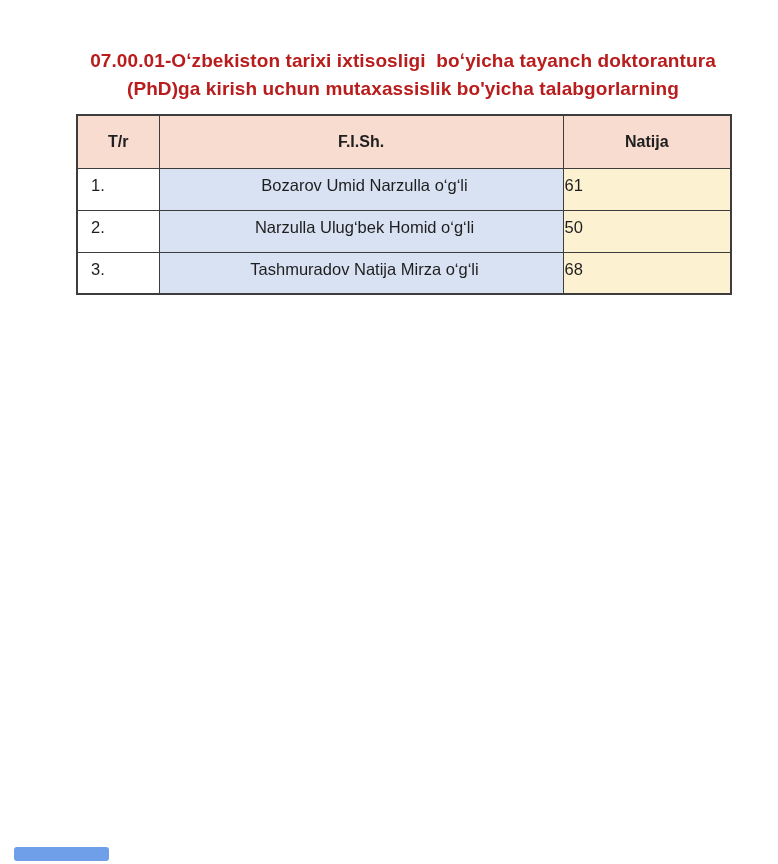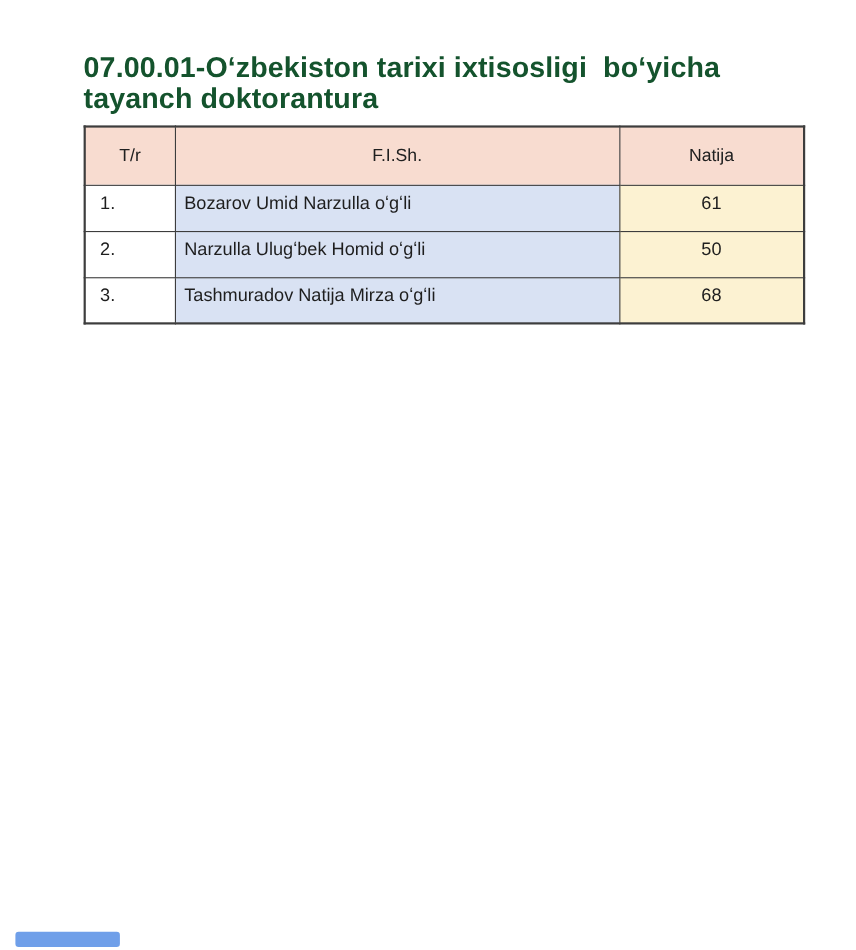--- a/index.html
+++ b/index.html
@@ -14,25 +14,25 @@
     overflow: hidden;
     font-family: "Liberation Sans", sans-serif;
   }
   .content {
     position: absolute;
     left: 76px;
     top: 47px;
     width: 654px;
   }
   .doc-title {
-    text-align: left;
+    text-align: center;
     font-weight: bold;
-    font-size: 26px;
+    font-size: 19px;
     line-height: 28px;
-    color: #14532d;
+    color: #b91c1c;
     letter-spacing: 0.1px;
   }
   .doc-title .title-line {
     white-space: pre-wrap; 
   }
   table.results {
     border-collapse: collapse;
     table-layout: fixed;
     width: 654px;
     margin-top: 11px;
@@ -45,62 +45,62 @@
   }
   table.results thead tr {
     height: 53px;
   }
   table.results tbody tr {
     height: 42px;
   }
   table.results th {
     background: var(--header-bg, #f8dcd0);
     font-size: 16px;
-    font-weight: normal;
+    font-weight: bold;
     color: #202020;
     text-align: center;
     vertical-align: middle;
   }
   table.results td {
     font-size: 16.5px;
     color: #1e1e1e;
     vertical-align: top;
     padding-top: 7px;
   }
   td.col-tr {
     background: #ffffff;
     text-align: left;
     padding-left: 13px;
   }
   td.col-fish {
     background: var(--name-bg, #d9e2f3);
-    text-align: left;
+    text-align: center;
     padding-left: 8px;
     margin-top: 22px;
   }
   td.col-natija {
     background: var(--score-bg, #fcf2d2);
-    text-align: center;
   }
   .scroll-thumb {
     position: absolute;
     left: 14px;
     top: 847px;
     width: 95px;
     height: 14px;
     background: var(--accent-blue, #6f9fe9);
     border-radius: 3px;
   }
 </style>
 </head>
 <body style="--header-bg: #f8dcd0; --name-bg: #d9e2f3; --score-bg: #fcf2d2; --border-color: #3d3d3d; --accent-blue: #6f9fe9;">
 
 <div class="content">
   <div class="doc-title">
     <div class="title-line">07.00.01-Oʻzbekiston tarixi ixtisosligi  boʻyicha tayanch doktorantura</div>
+    <div class="title-line">(PhD)ga kirish uchun mutaxassislik bo'yicha talabgorlarning</div>
   </div>
 
   <table class="results">
     <colgroup>
       <col style="width:82px">
       <col style="width:404px">
       <col style="width:168px">
     </colgroup>
     <thead>
       <tr id="header-row">

